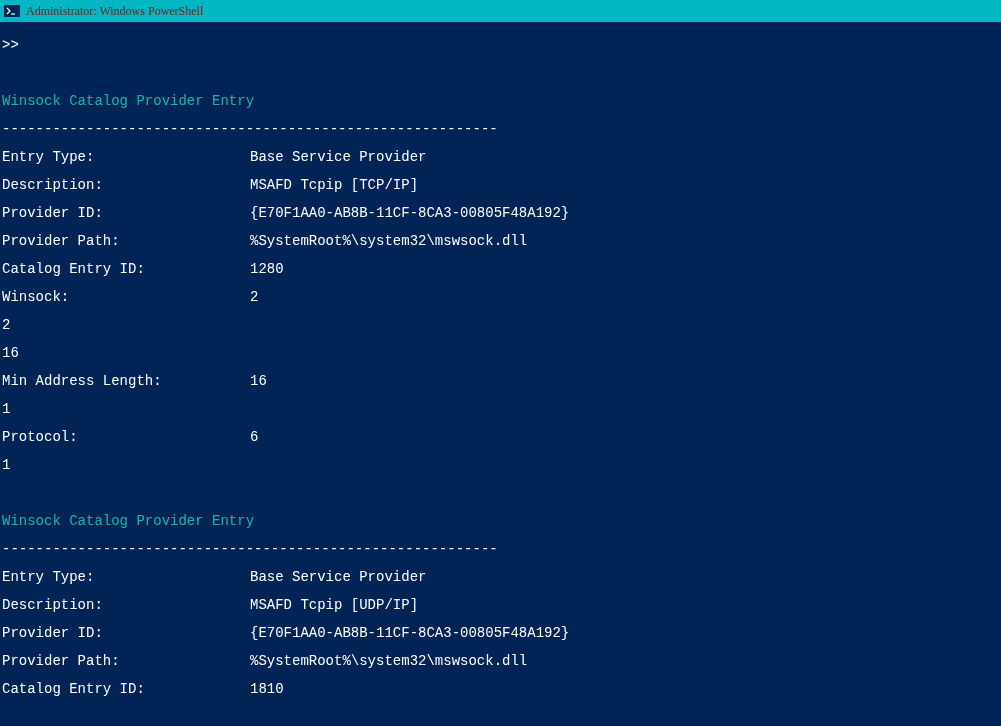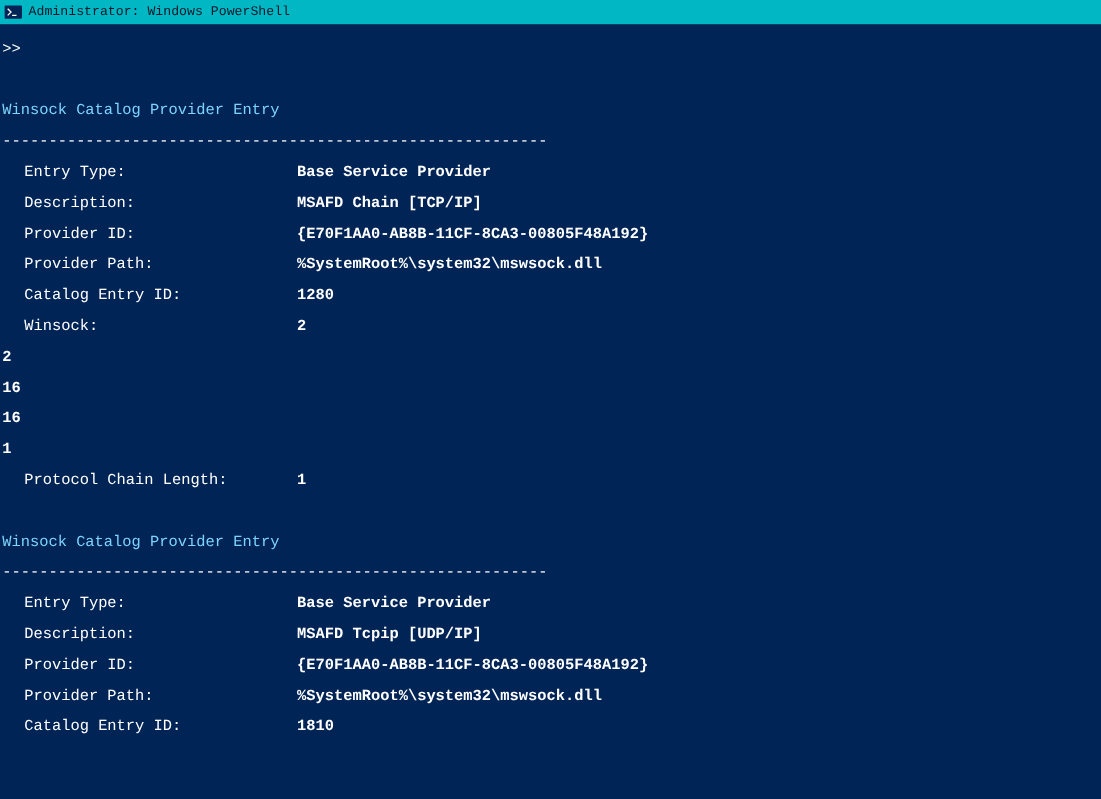--- a/index.html
+++ b/index.html
@@ -15,22 +15,22 @@
       width: 1001px;
       height: 726px;
       overflow: hidden;
     }
     .title-bar {
       background: #00b7c3;
       height: 22px;
       display: flex;
       align-items: center;
       padding: 0 4px;
-      color: #0f172a;
-      font-family: Liberation Mono, monospace;
+      color: #7f1d1d;
+      font-family: Liberation Serif, serif;
       font-size: 12px;
     }
     .title-icon {
       width: 16px;
       height: 16px;
       margin-right: 6px;
       display: inline-flex;
       align-items: center;
       justify-content: center;
     }
@@ -39,34 +39,32 @@
       white-space: pre;
       line-height: 14px;
       letter-spacing: 0;
     }
     .row {
       display: flex;
     }
     .label {
       display: inline-block;
       width: 248px;
-      margin-left: 20px;
     }
     .value {
       display: inline-block;
-      font-weight: bold;
     }
     .prompt {
       color: #ffffff;
     }
     .blank {
       height: 14px;
     }
     .header {
-      color: #7dd3fc;
+      color: #14b8a6;
     }
     .dashes {
       color: #ffffff;
     }
   </style>
 </head>
 <body>
 
 <div class="title-bar">
   <span class="title-icon">
@@ -78,30 +76,31 @@
   </span>
   <span>Administrator: Windows PowerShell</span>
 </div>
 
 <div class="terminal">
 <div class="prompt">&gt;&gt;</div>
 <div class="blank"></div>
 <div class="header">Winsock Catalog Provider Entry</div>
 <div class="dashes">-----------------------------------------------------------</div>
 <div class="row"><span class="label">Entry Type:</span><span class="value">Base Service Provider</span></div>
-<div class="row"><span class="label">Description:</span><span class="value">MSAFD Chain [TCP/IP]</span></div>
+<div class="row"><span class="label">Description:</span><span class="value">MSAFD Tcpip [TCP/IP]</span></div>
 <div class="row"><span class="label">Provider ID:</span><span class="value">{E70F1AA0-AB8B-11CF-8CA3-00805F48A192}</span></div>
 <div class="row"><span class="label">Provider Path:</span><span class="value">%SystemRoot%\system32\mswsock.dll</span></div>
 <div class="row"><span class="label">Catalog Entry ID:</span><span class="value">1280</span></div>
 <div class="row"><span class="label">Winsock:</span><span class="value">2</span></div>
 <div class="row"><span class="value">2</span></div>
 <div class="row"><span class="value">16</span></div>
-<div class="row"><span class="value">16</span></div>
+<div class="row"><span class="label">Min Address Length:</span><span class="value">16</span></div>
 <div class="row"><span class="value">1</span></div>
-<div class="row"><span class="label">Protocol Chain Length:</span><span class="value">1</span></div>
+<div class="row"><span class="label">Protocol:</span><span class="value">6</span></div>
+<div class="row"><span class="value">1</span></div>
 <div class="blank"></div>
 <div class="header">Winsock Catalog Provider Entry</div>
 <div class="dashes">-----------------------------------------------------------</div>
 <div class="row"><span class="label">Entry Type:</span><span class="value">Base Service Provider</span></div>
 <div class="row"><span class="label">Description:</span><span class="value">MSAFD Tcpip [UDP/IP]</span></div>
 <div class="row"><span class="label">Provider ID:</span><span class="value">{E70F1AA0-AB8B-11CF-8CA3-00805F48A192}</span></div>
 <div class="row"><span class="label">Provider Path:</span><span class="value">%SystemRoot%\system32\mswsock.dll</span></div>
 <div class="row"><span class="label">Catalog Entry ID:</span><span class="value">1810</span></div>
 
 

